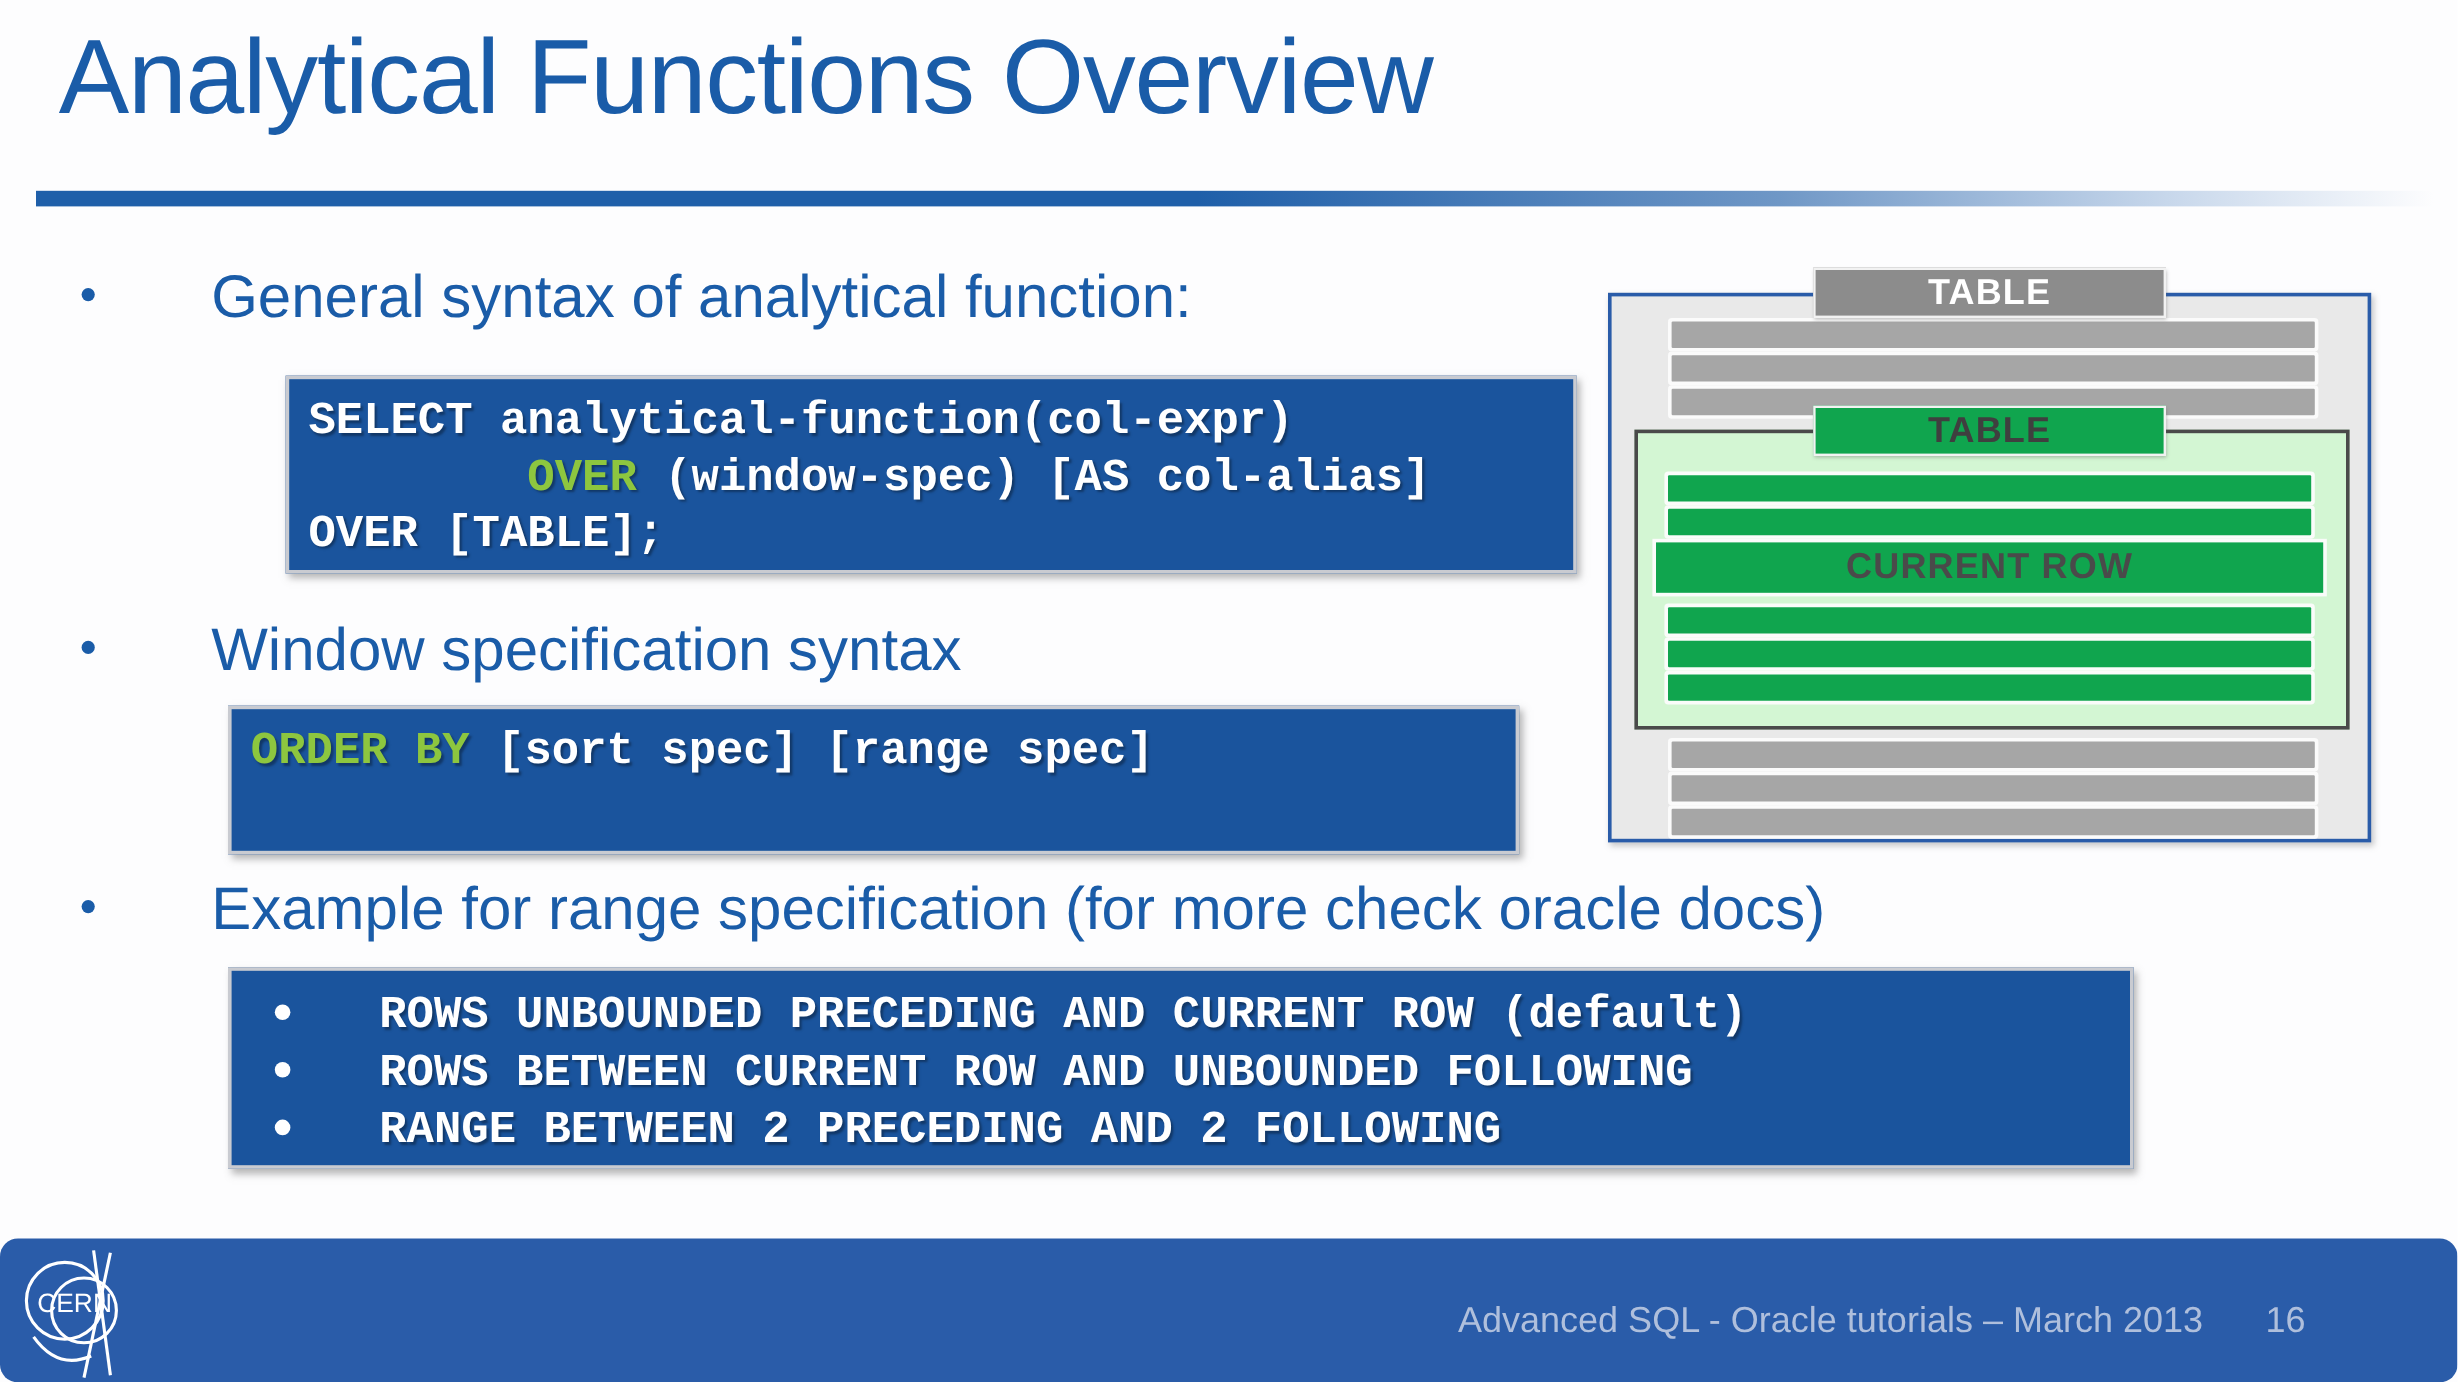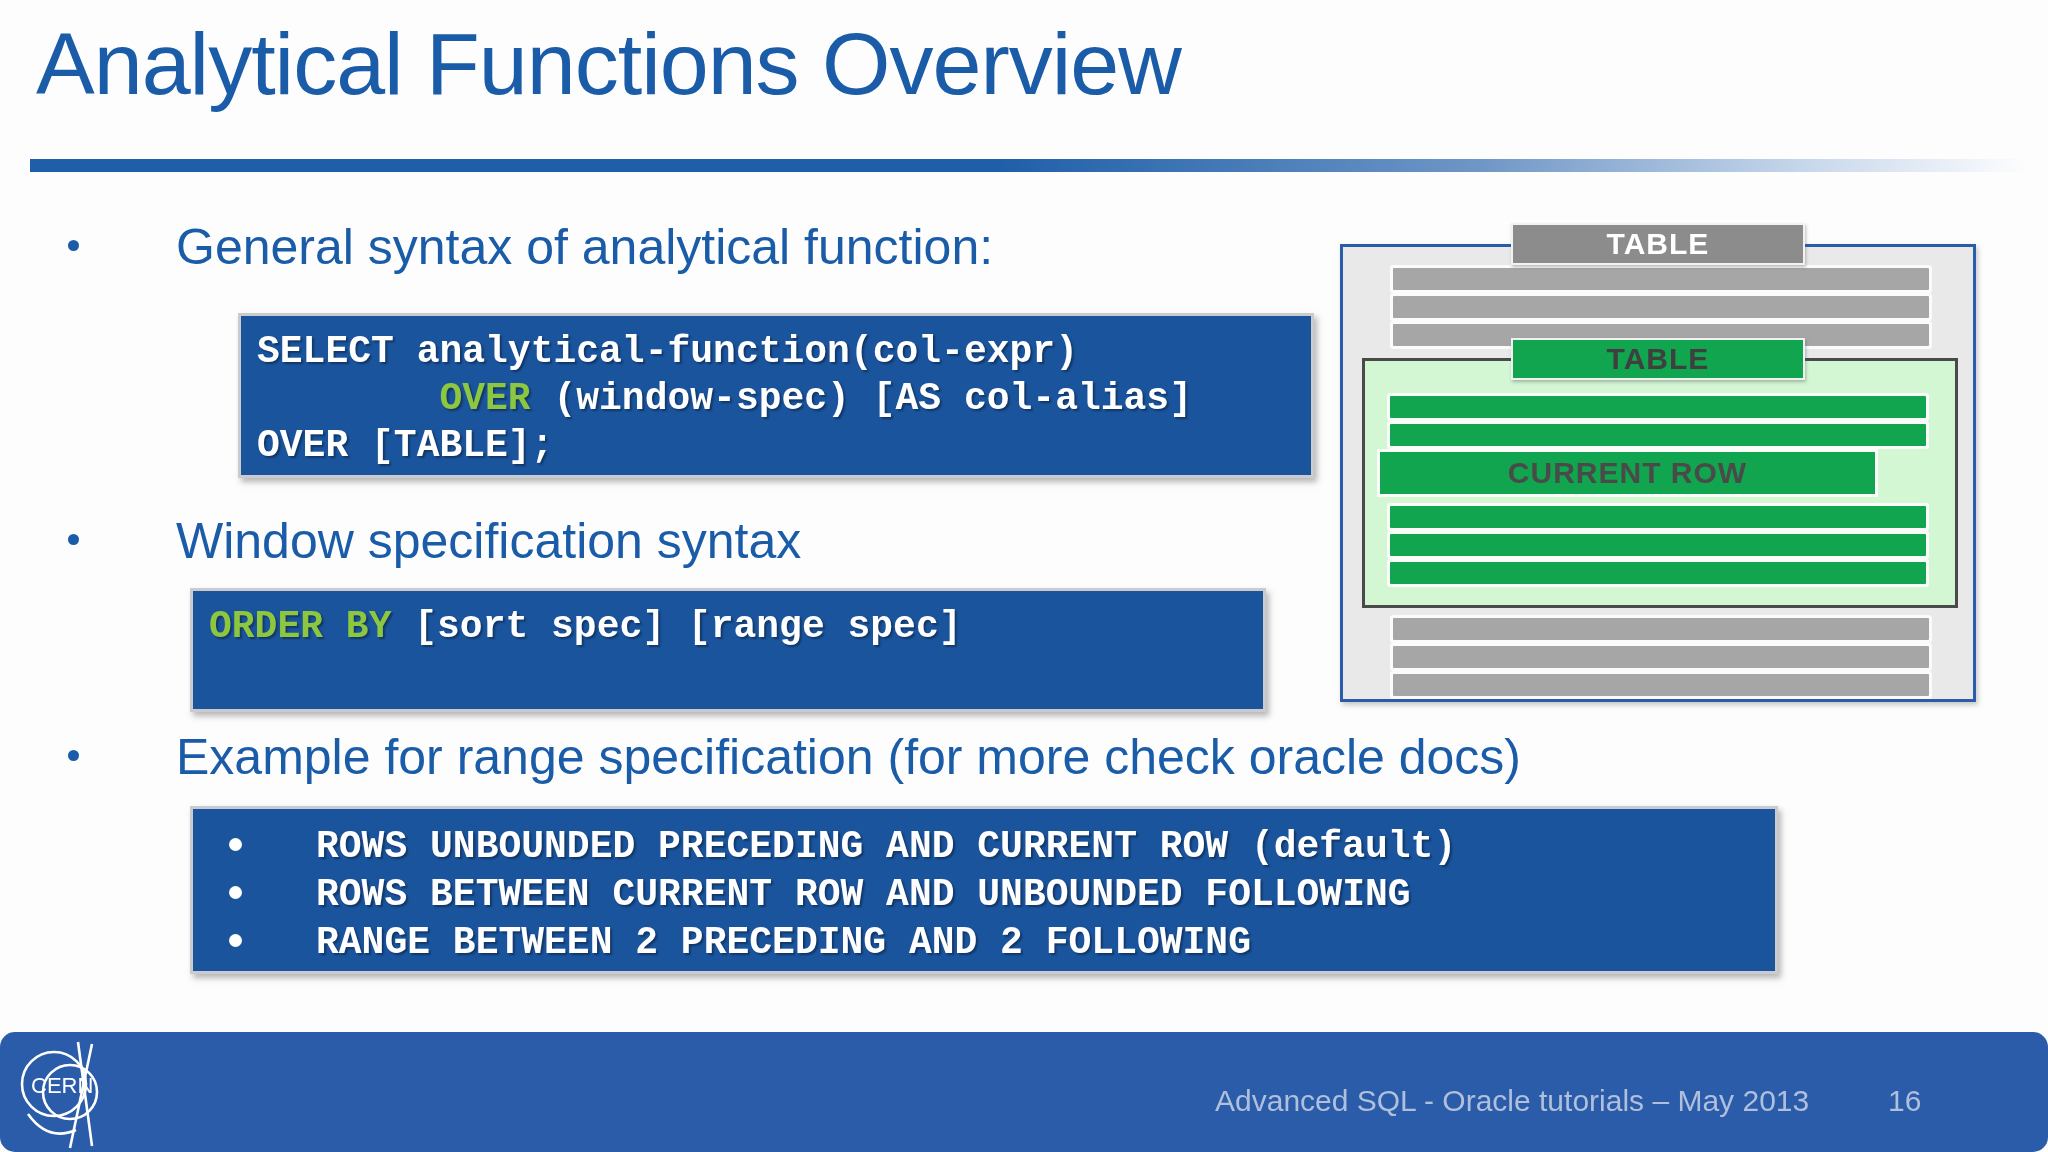--- a/index.html
+++ b/index.html
@@ -1,20 +1,20 @@
 <!DOCTYPE html>
 <html><head>
 <meta charset="utf-8">
 <style>
   html,body{margin:0;padding:0;background:#ffffff;}
   .slide{position:relative;width:2048px;height:1152px;overflow:hidden;
          background:#FDFDFE;font-family:"Liberation Sans",sans-serif;}
 
   
-  .page-title{position:absolute;left:36px;top:16px;font-size:88px;line-height:1.1;
+  .page-title{position:absolute;left:49px;top:16px;font-size:88px;line-height:1.1;
               color:#1A5CA8;letter-spacing:-1px;white-space:nowrap;}
   .title-rule{position:absolute;left:30px;top:159px;width:2018px;height:13px;
               background:linear-gradient(to right,#1F5FA9 0%,#1F5FA9 48%,#6F97C6 72%,
                          #C7D7EB 88%,rgba(255,255,255,0) 99%);}
 
   
   .bullet-row{position:absolute;left:0;width:1340px;}
   .bullet-dot{position:absolute;left:68px;width:11px;height:11px;border-radius:50%;
               background:#1A5CA8;}
   .bullet-label{position:absolute;left:176px;top:0;font-size:50px;color:#1A5CA8;
@@ -48,21 +48,21 @@
   .window-label{left:1511px;top:338px;background:#10A54E;color:#3F3F3F;z-index:4;}
   .window-box{position:absolute;left:1362px;top:358px;width:596px;height:250px;
               box-sizing:border-box;background:#D3F6D3;border:3px solid #4A4A4A;z-index:2;}
   .rows{position:absolute;}
   .rows-top{left:50px;top:21px;width:536px;}
   .rows-bottom{left:50px;top:371px;width:536px;}
   .rows-window{left:25px;top:35px;width:536px;}
   .bar{height:22px;margin-bottom:6px;border-radius:1px;}
   .bar.gray{background:#A6A6A6;box-shadow:0 0 0 3px rgba(252,252,252,.92);}
   .bar.green{background:#10A54E;box-shadow:0 0 0 3px rgba(252,252,252,.95);}
-  .current-row{height:42px;width:495px;margin:0 0 12px -10px;background:#10A54E;
+  .current-row{height:42px;width:556px;margin:0 0 12px -10px;background:#10A54E;
                box-shadow:0 0 0 3px rgba(252,252,252,.95);display:flex;
                align-items:center;justify-content:center;color:#4A4A4A;
                font-size:30px;font-weight:bold;letter-spacing:1px;
                font-family:"Liberation Sans",sans-serif;}
 
   
   .footer-bar{position:absolute;left:0;top:1032px;width:2048px;height:120px;
               background:#2A5CA9;border-radius:15px;}
   .footer-credit{position:absolute;left:1215px;top:52px;font-size:30px;
                  color:#AFBFDC;white-space:nowrap;}
@@ -135,17 +135,17 @@
         <g fill="none" stroke="#FFFFFF" stroke-width="2.6">
           <circle cx="40" cy="46" r="32"></circle>
           <circle cx="56" cy="54" r="27"></circle>
           <path d="M64 4 L78 108"></path>
           <path d="M78 6 L56 110"></path>
           <path d="M14 76 Q34 104 62 92"></path>
         </g>
         <text x="17" y="55" fill="#FFFFFF" font-size="22" font-family="Liberation Sans, sans-serif">CERN</text>
       </svg>
     </div>
-    <div class="footer-credit">Advanced SQL - Oracle tutorials – May 2013</div>
+    <div class="footer-credit">Advanced SQL - Oracle tutorials – March 2013</div>
     <div class="footer-page">16</div>
   </div>
 
 </div>
 
 </body></html>

